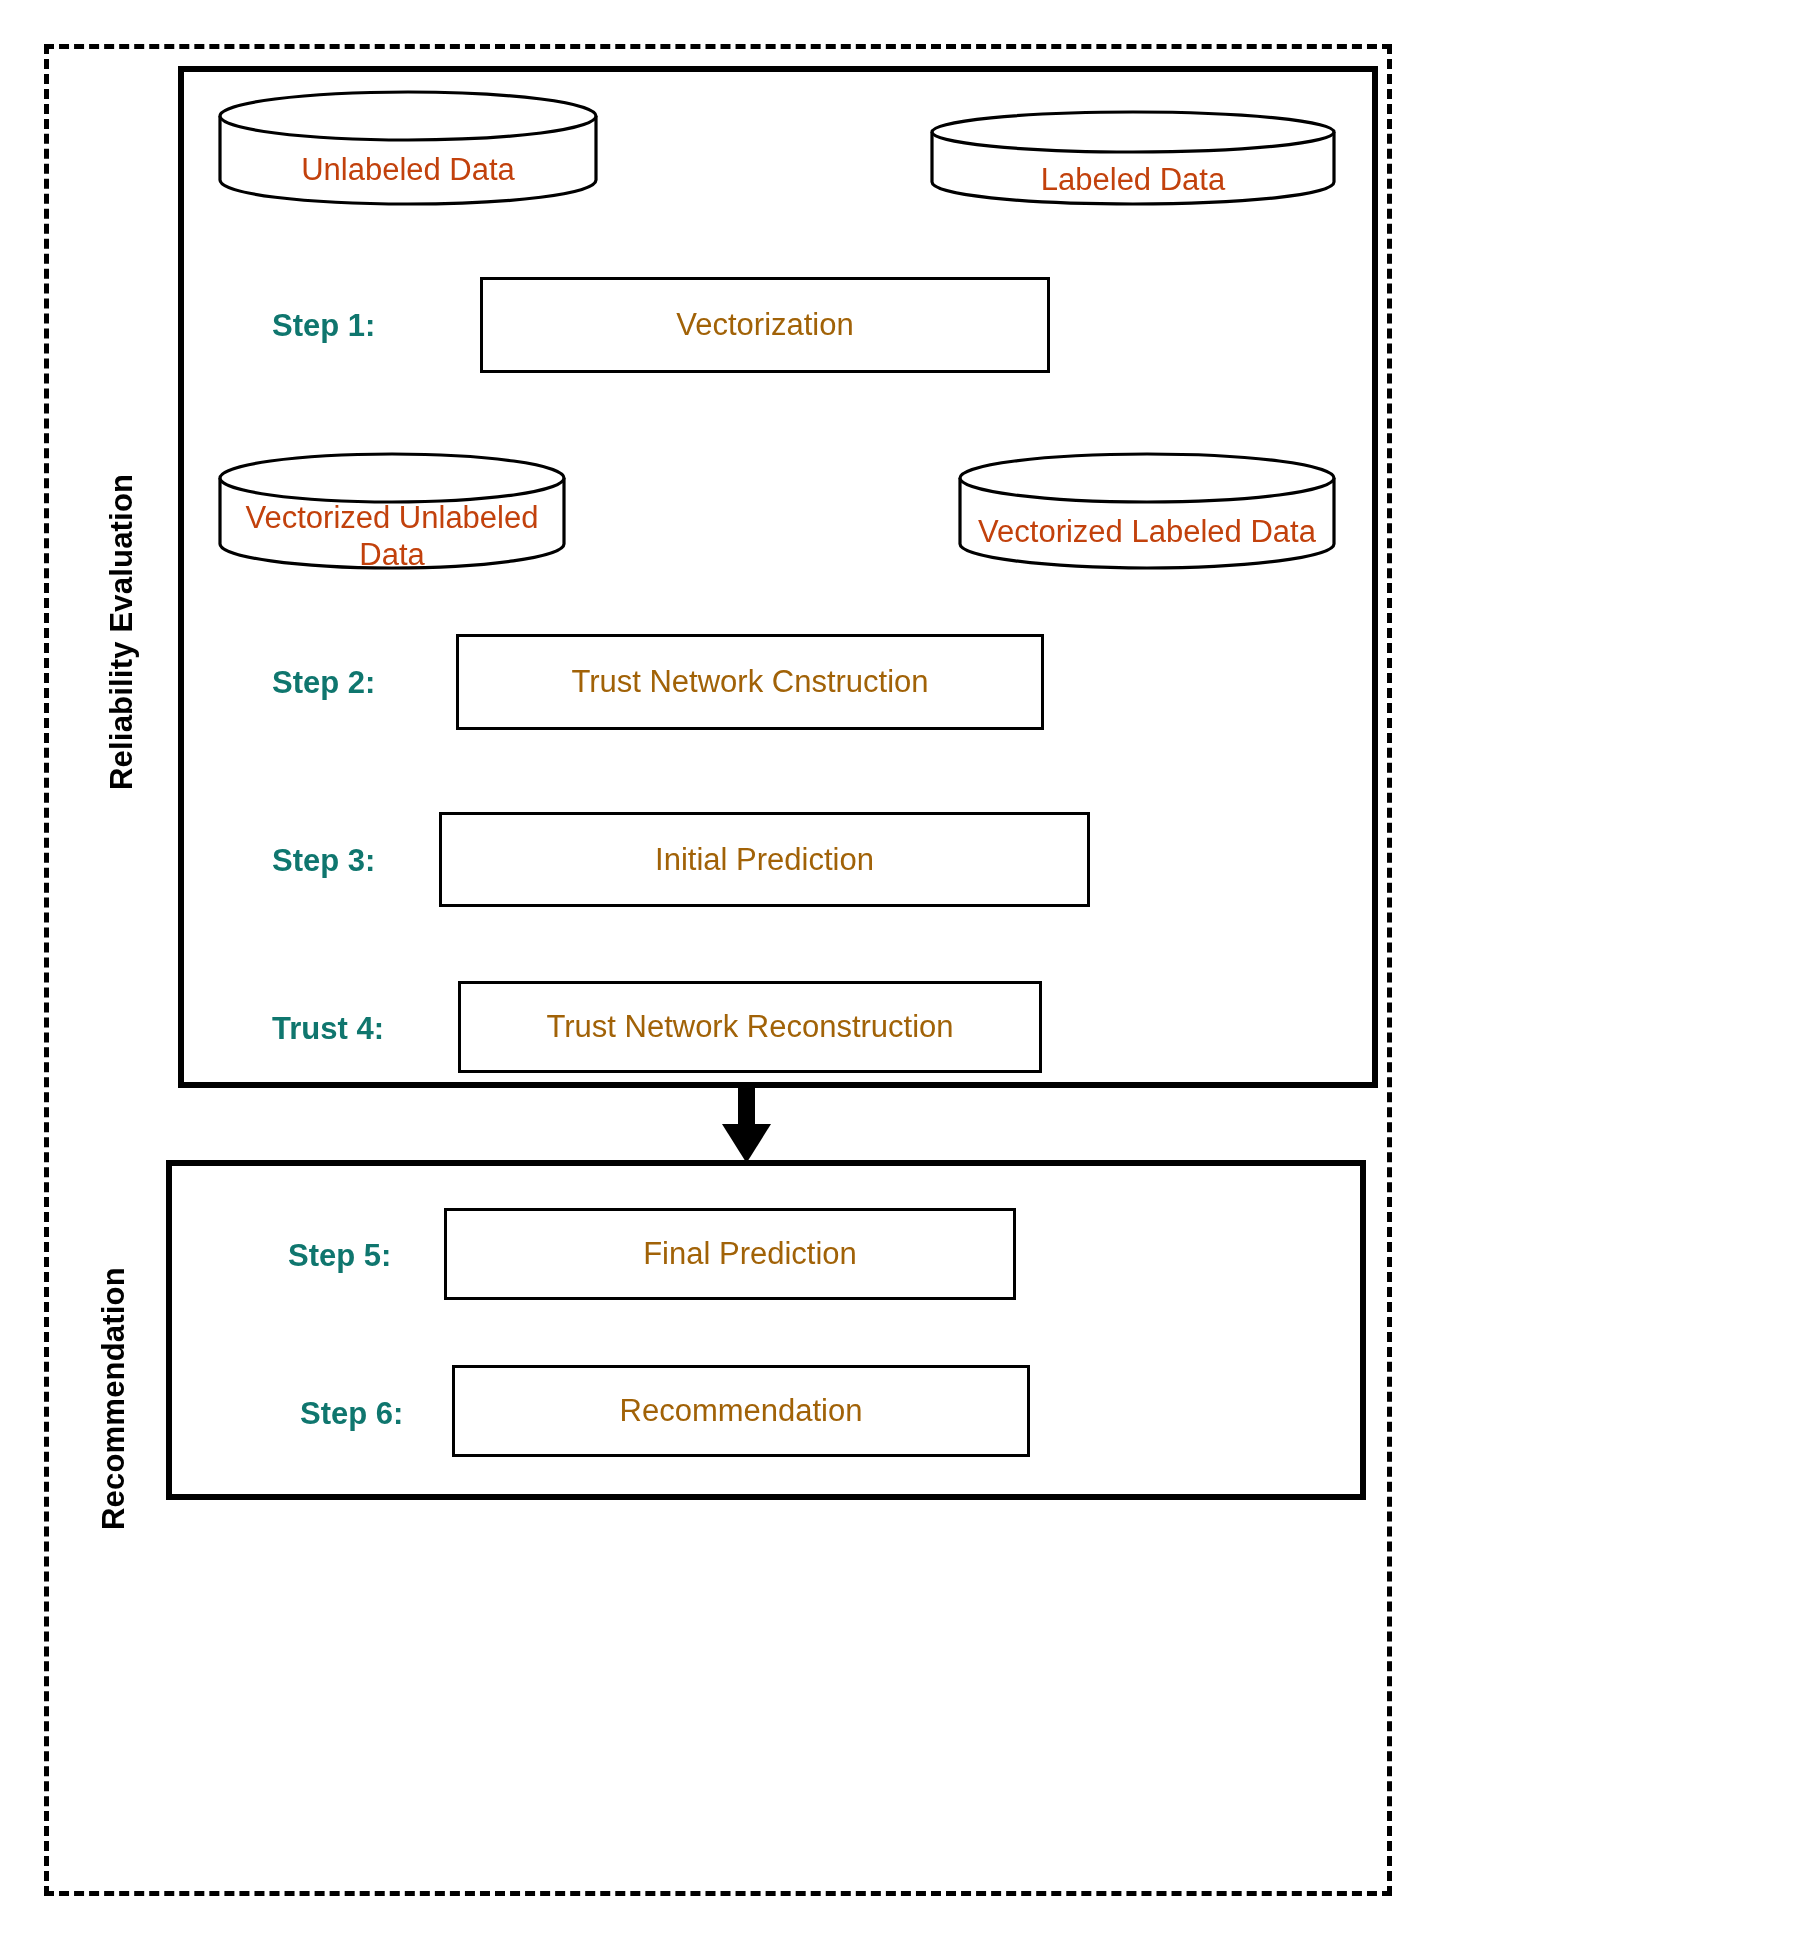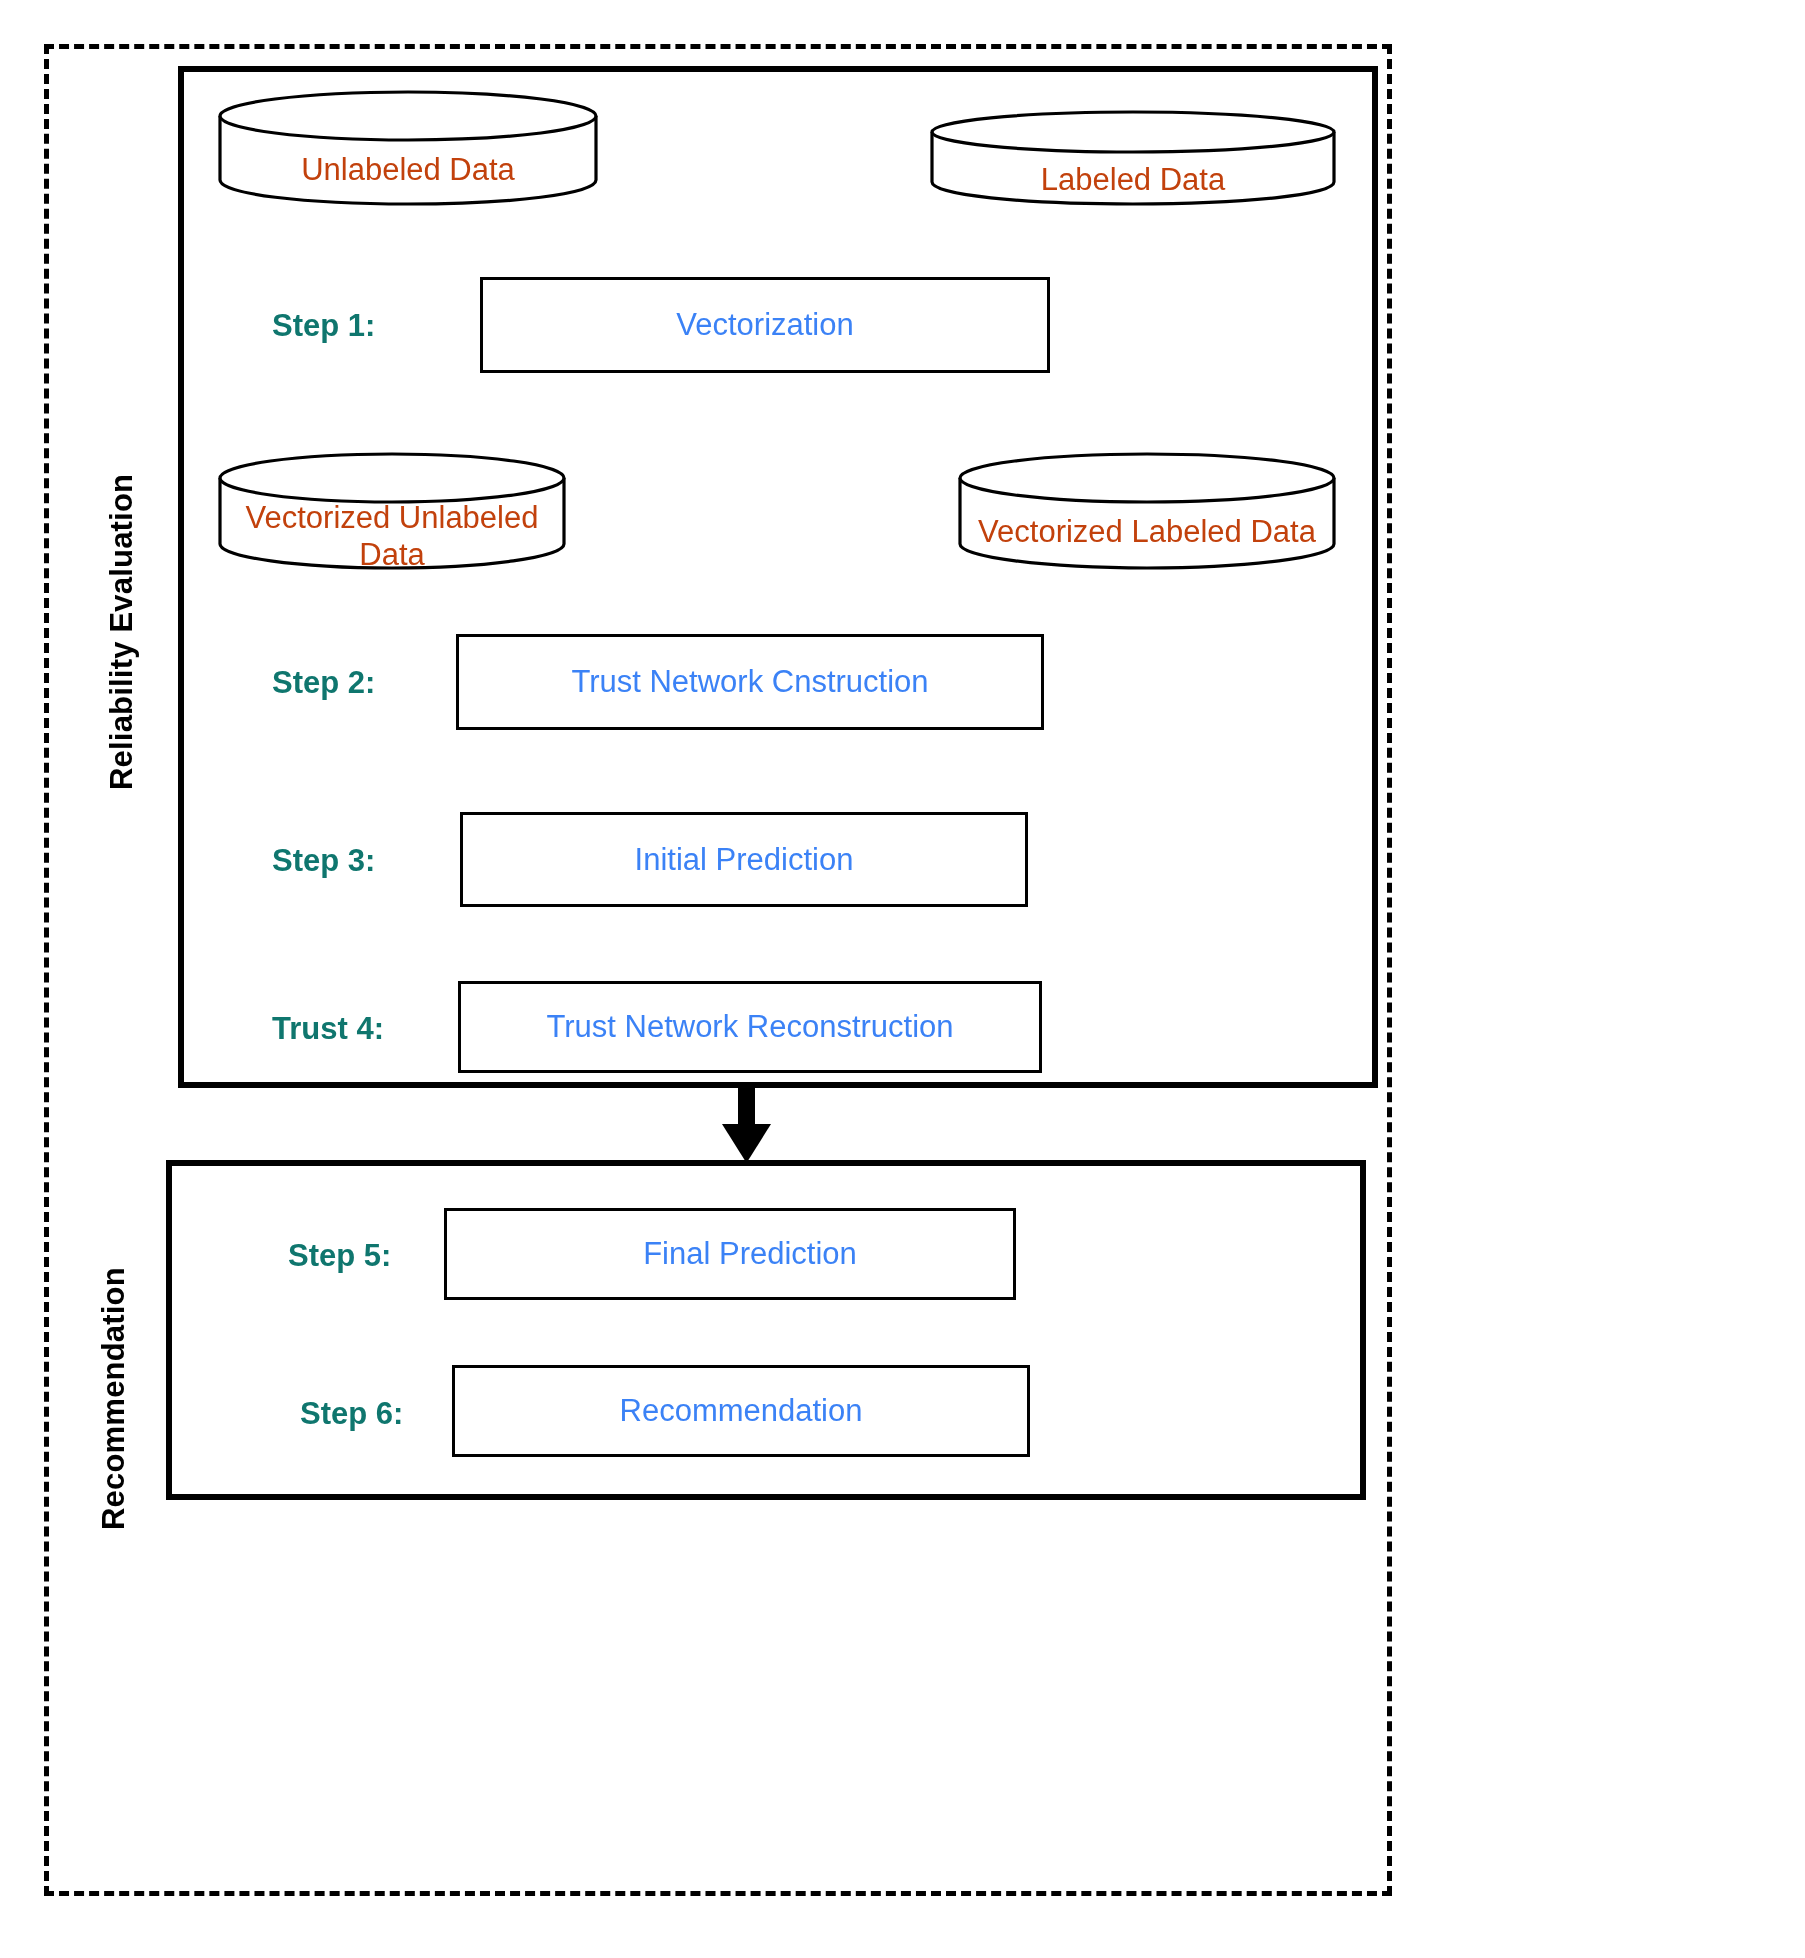--- a/index.html
+++ b/index.html
@@ -60,21 +60,21 @@
 
   
   .proc-box {
     border: 3px solid #000;
     background: #fff;
     box-sizing: border-box;
     display: flex;
     align-items: center;
     justify-content: center;
     font-size: 31px;
-    color: #3b82f6;
+    color: #a16207;
   }
   .proc-box span { pointer-events: none; }
 
   
   .step-label {
     font-weight: bold;
     font-size: 31px;
     color: #0f766e;
     white-space: nowrap;
   }
@@ -210,21 +210,21 @@
     </svg>
     <div class="cyl-text" style="top:62px;">Vectorized Labeled Data</div>
   </div>
 
   <div class="abs step-label" style="left:272px; top:665px;">Step 2:</div>
   <div class="abs proc-box" style="left:456px; top:634px; width:588px; height:96px;">
     <span>Trust  Network Cnstruction</span>
   </div>
 
   <div class="abs step-label" style="left:272px; top:843px;">Step 3:</div>
-  <div class="abs proc-box" style="left:460px; top:812px; width:568px; height:95px;">
+  <div class="abs proc-box" style="left:439px; top:812px; width:651px; height:95px;">
     <span>Initial Prediction</span>
   </div>
 
   <div class="abs step-label" style="left:272px; top:1011px;">Trust 4:</div>
   <div class="abs proc-box" style="left:458px; top:981px; width:584px; height:92px;text-align:right;">
     <span>Trust  Network Reconstruction</span>
   </div>
 
   <div class="abs" id="panel-recommendation" style="left:166px; top:1160px; width:1200px; height:340px;"></div>
 

